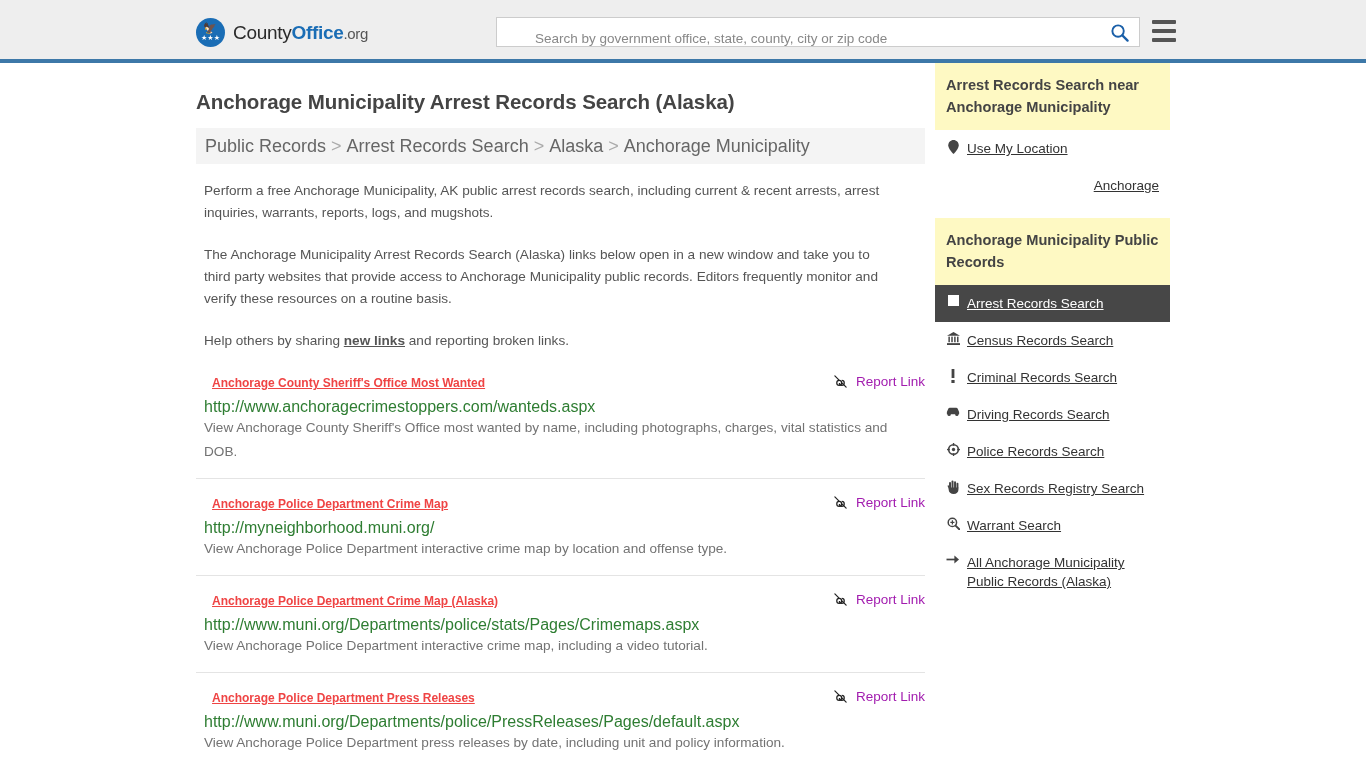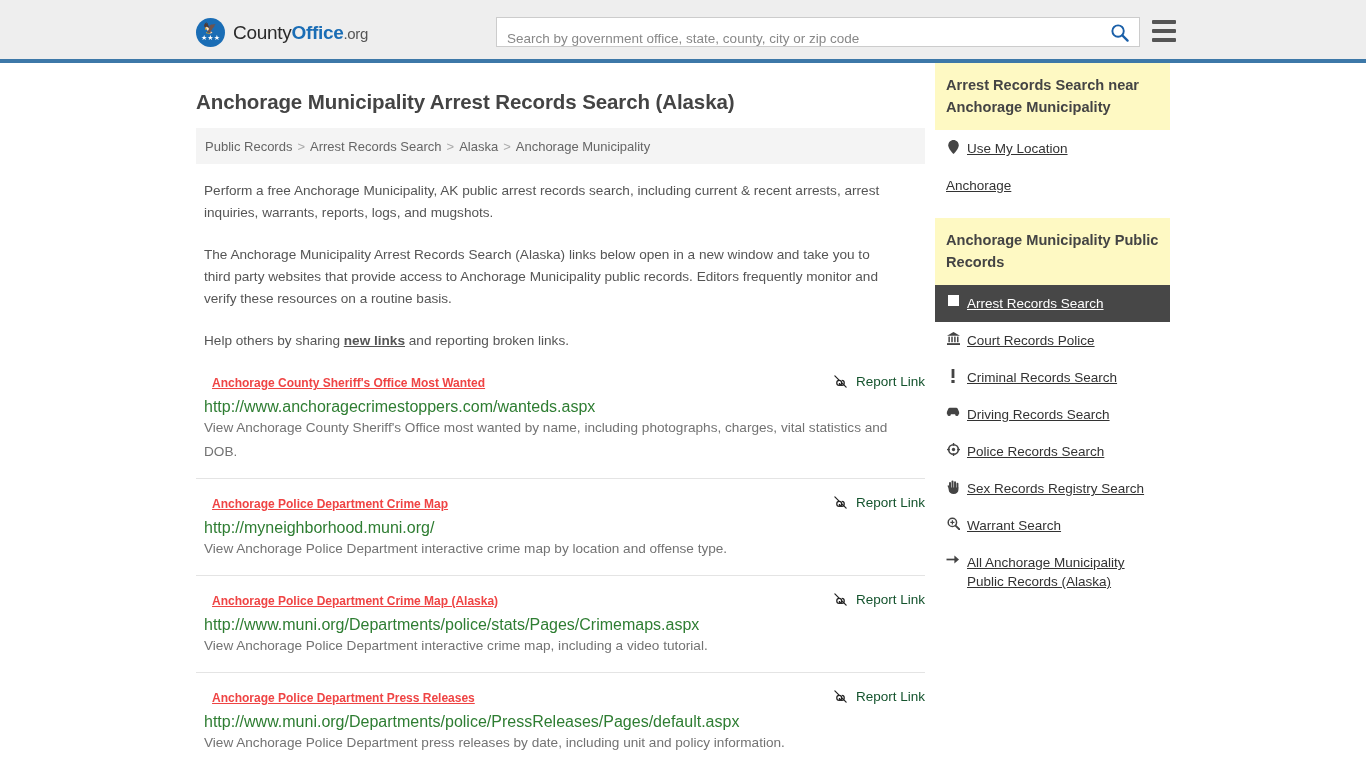--- a/index.html
+++ b/index.html
@@ -75,20 +75,21 @@
   .search-input {
     flex: 1;
     border: none;
     outline: none;
     background: transparent;
     font-family: "Liberation Sans", sans-serif;
     font-size: 13.5px;
     color: #333;
     padding: 12px 10px 0 10px;
     height: 100%;
+    margin-left: 28px;
   }
   .search-input::placeholder { color: #888888; }
   .search-btn {
     width: 40px; height: 100%;
     border: none; background: transparent;
     cursor: pointer;
     display: flex; align-items: center; justify-content: center;
     padding: 0;
   }
   .hamburger {
@@ -126,21 +127,21 @@
     margin: 27px 0 14px 0;
     letter-spacing: -0.1px;
   }
 
   .breadcrumb {
     background: #f4f4f4;
     height: 36px;
     display: flex;
     align-items: center;
     padding: 0 9px;
-    font-size: 13px;
+    font-size: 18px;
     color: #666666;
     width: 729px;
   }
   .breadcrumb a {
     color: #666666;
     text-decoration: none;
   }
   .breadcrumb .sep { color: #aaaaaa; margin: 0 5px; }
 
   .intro { width: 706px; }
@@ -184,21 +185,21 @@
   .report-link {
     display: flex;
     align-items: center;
     gap: 8px;
     white-space: nowrap;
     margin-right: 0px;
     cursor: pointer;
   }
   .report-link .rl-text {
     font-size: 13.5px;
-    color: #14532d;
+    color: #a21caf;
   }
   .result-url {
     display: block;
     font-size: 16px;
     color: #2e7d32;
     margin: 6px 0 0 8px;
     line-height: 16px;
     text-decoration: none;
   }
   .result-desc {
@@ -239,21 +240,21 @@
     width: 14px;
     display: flex; align-items: center; justify-content: center;
     color: #444444;
     margin-top: 1px;
   }
   .side-item.active {
     background: #474747;
   }
   .side-item.active .label { color: #ffffff; }
   .side-item.active .ic { color: #ffffff; }
-  .side-item.plain { padding-left: 11px; }
+  .side-item.plain { padding-left: 11px; justify-content: flex-end; }
   .side-item.wrap .label { display: inline; }
   svg { display: block; }
 </style>
 </head>
 <body>
 
 <div class="header">
 
   <a class="logo-wrap" href="#">
     <span class="logo-seal">
@@ -415,21 +416,21 @@
               <span class="ic">
                 <svg width="13" height="13" viewBox="0 0 14 14">
                   <path d="M7 0 L14 4 L0 4 Z" fill="#444"></path>
                   <rect x="1.5" y="5" width="1.6" height="6" fill="#444"></rect>
                   <rect x="4.6" y="5" width="1.6" height="6" fill="#444"></rect>
                   <rect x="7.7" y="5" width="1.6" height="6" fill="#444"></rect>
                   <rect x="10.8" y="5" width="1.6" height="6" fill="#444"></rect>
                   <rect x="0" y="12" width="14" height="2" fill="#444"></rect>
                 </svg>
               </span>
-              <span class="label">Court Records Police</span>
+              <span class="label">Census Records Search</span>
             </a>
           </li>
 
           <li>
             <a class="side-item" href="#">
               <span class="ic">
                 <svg width="6" height="14" viewBox="0 0 6 14">
                   <rect x="1.6" y="0" width="2.8" height="9" fill="#444"></rect>
                   <rect x="1.4" y="11" width="3.2" height="3" fill="#444"></rect>
                 </svg>

